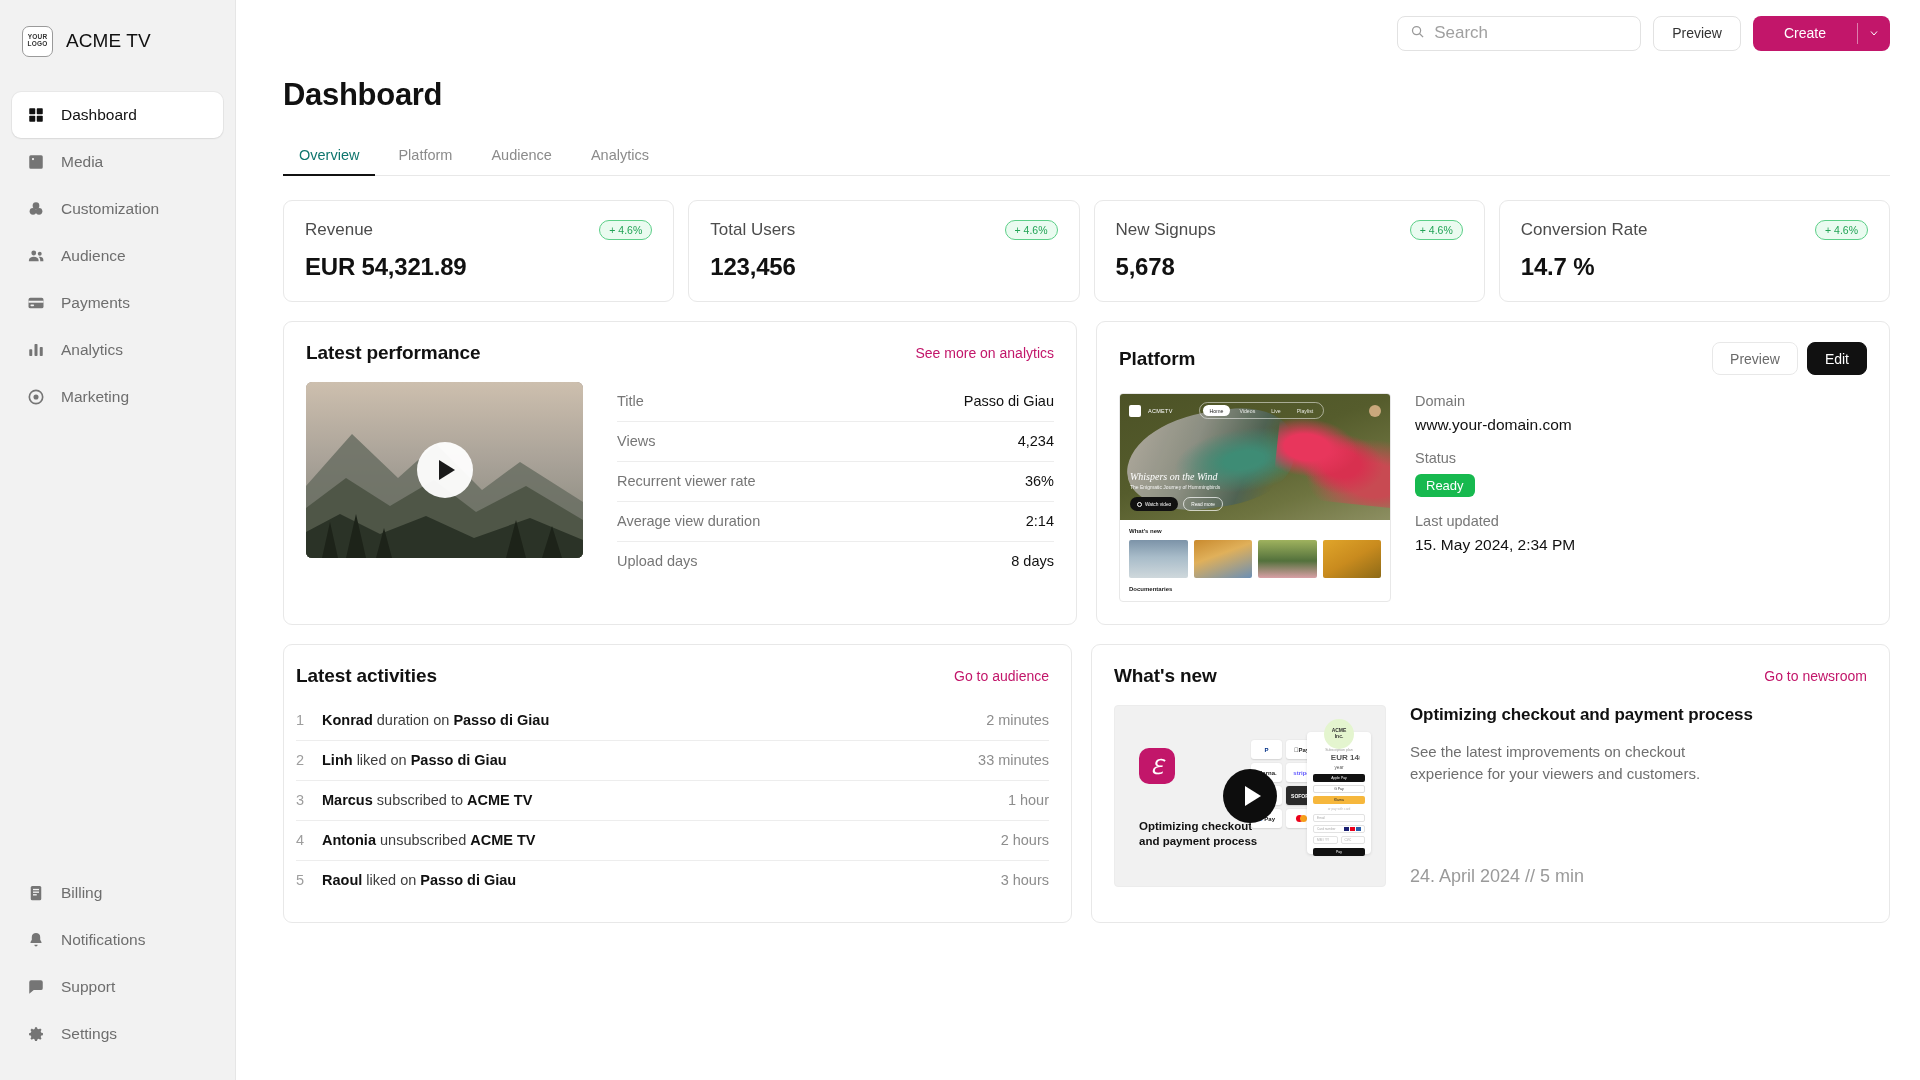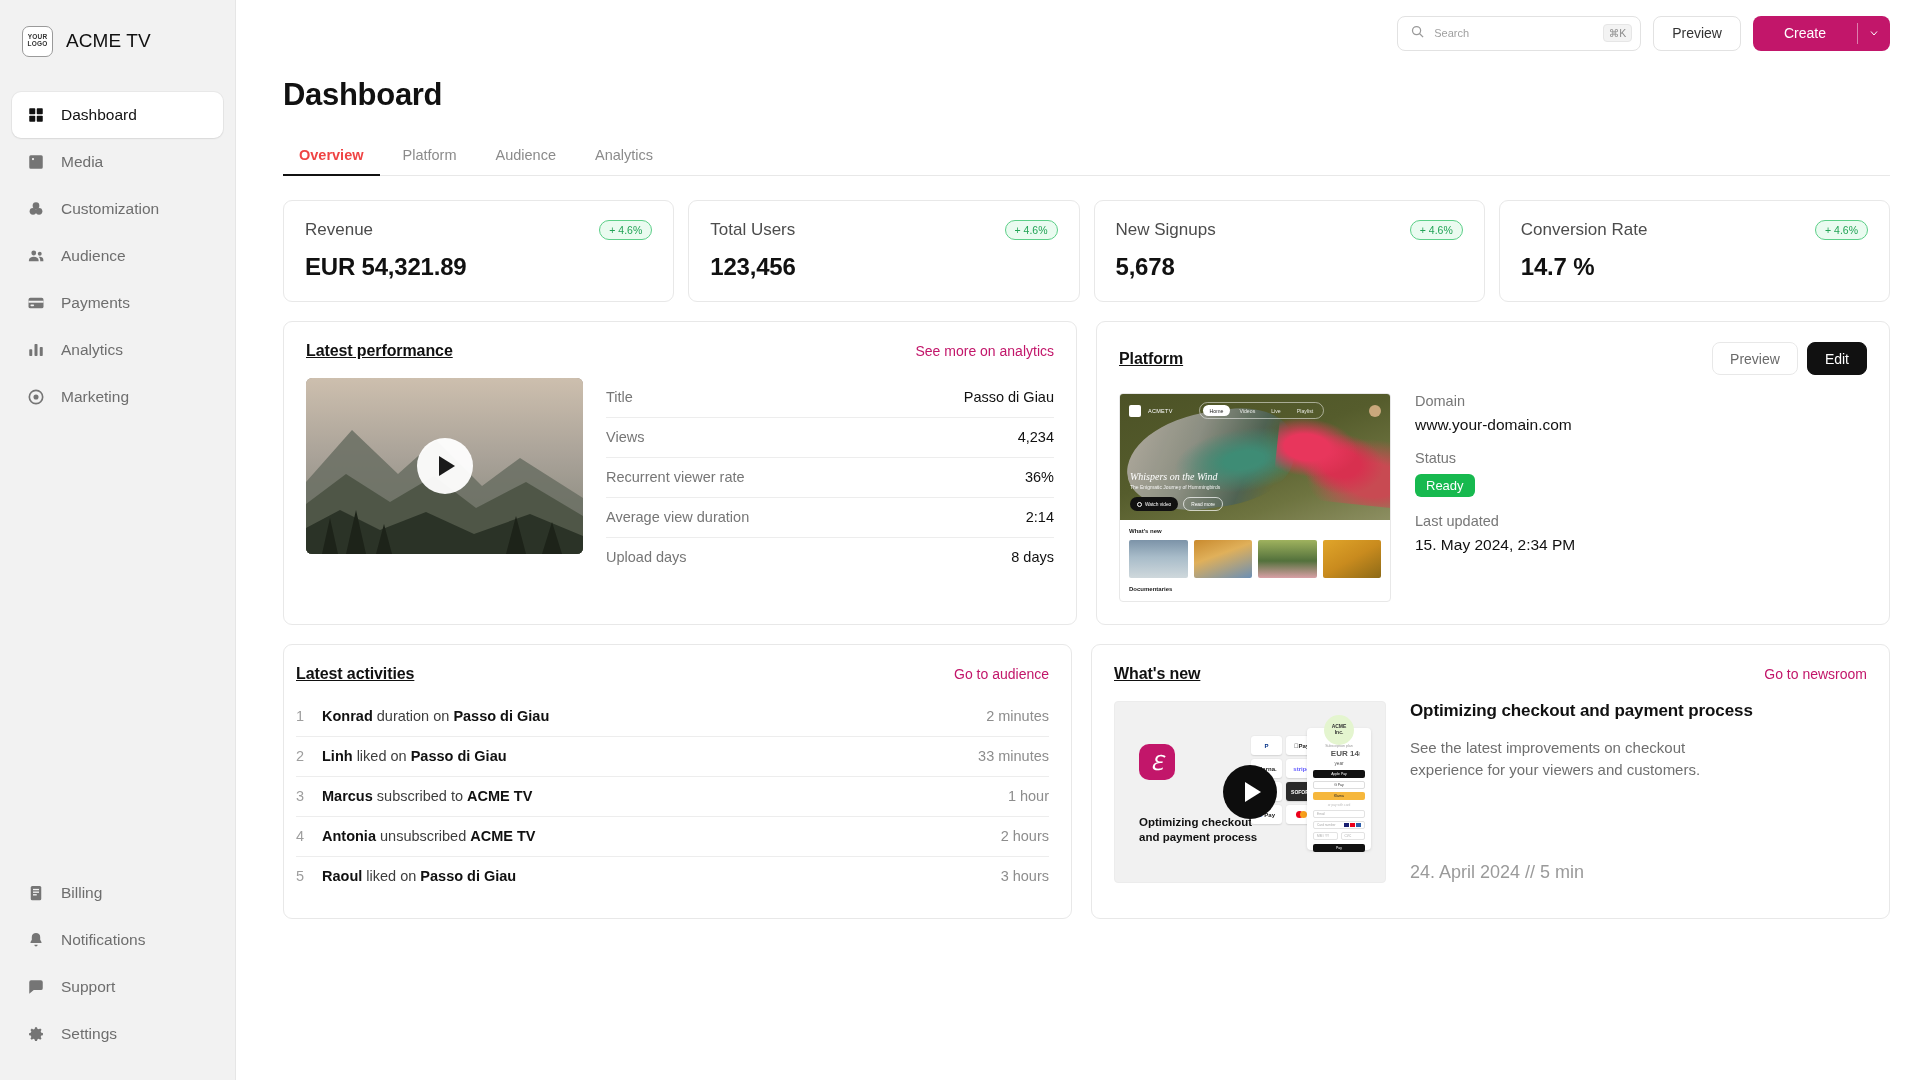--- a/index.html
+++ b/index.html
@@ -74,21 +74,21 @@
     gap: 12px; padding: 0 30px 0 0;
   }
   .search {
     width: 244px; height: 35px;
     border: 1px solid #e2e2e2; border-radius: 8px;
     display: flex; align-items: center; gap: 9px;
     padding: 0 8px 0 12px; background: #fff;
   }
   .search svg { width: 15px; height: 15px; stroke: #9a9a9a; fill: none; stroke-width: 2; }
   .search-input {
-    border: 0; outline: 0; flex: 1; font-size: 11px;
+    border: 0; outline: 0; flex: 1; font-size: 17px;
     font-family: inherit; color: #111; background: transparent;
   }
   .search-input::placeholder { color: #a0a0a0; }
   .kbd {
     font-size: 10.5px; color: #8c8c8c; background: #f3f3f3;
     border: 1px solid #e6e6e6; border-radius: 4px;
     padding: 2px 5px; line-height: 1.2;
   }
   .btn {
     height: 35px; border-radius: 8px; border: 1px solid #e2e2e2;
@@ -111,43 +111,43 @@
   .create-caret svg { width: 12px; height: 12px; stroke: #fff; fill: none; stroke-width: 2; }
 
   .content { padding: 0 30px 0 47px; overflow: hidden; }
   .page-title { font-size: 31px; font-weight: 700; letter-spacing: -.3px; margin-top: 11px; }
 
   .tabs { display: flex; gap: 7px; margin-top: 25px; border-bottom: 1px solid #e8e8e8; }
   .tab {
     font-size: 14.5px; color: #8b8b8b; padding: 9px 16px 11px 16px;
     cursor: pointer; border-bottom: 2px solid transparent; margin-bottom: -1px;
   }
-  .tab.active { color: #ef4444; border-bottom-color: #111; font-weight: bold; }
+  .tab.active { color: #0f766e; border-bottom-color: #111; }
 
   .kpis { display: flex; gap: 14px; margin-top: 24px; }
   .kpi {
     flex: 1; border: 1px solid #e8e8e8; border-radius: 9px;
     padding: 19px 21px 20px 21px; background: #fff; min-width: 0;
   }
   .kpi-top { display: flex; align-items: center; justify-content: space-between; }
   .kpi-label { font-size: 17px; color: #4c4c4c; }
   .badge-up {
     font-size: 10.5px; color: #22a355; border: 1px solid #5ccf88;
     background: #eafbf0; border-radius: 20px; padding: 3px 9px; white-space: nowrap;
   }
   .kpi-value { font-size: 24px; font-weight: 700; margin-top: 13px; letter-spacing: -.2px; }
 
   .row2 { display: flex; gap: 19px; margin-top: 19px; }
   .card { border: 1px solid #e8e8e8; border-radius: 9px; background: #fff; padding: 20px 22px 22px 22px; min-width: 0; }
   .card-head { display: flex; align-items: center; justify-content: space-between; }
-  .card-title { font-size: 16px; font-weight: 700; letter-spacing: -.1px; text-decoration: underline; }
+  .card-title { font-size: 19px; font-weight: 700; letter-spacing: -.1px; }
   .link { color: #c2166a; font-size: 14px; cursor: pointer; }
 
   .perf-card { flex: 1 1 0; }
-  .perf-body { display: flex; gap: 23px; margin-top: 18px; }
+  .perf-body { display: flex; gap: 34px; margin-top: 18px; }
   .video-thumb {
     width: 277px; flex: 0 0 277px; height: 176px; border-radius: 6px;
     position: relative; overflow: hidden;
     background:
       linear-gradient(180deg, rgba(0,0,0,.18), rgba(0,0,0,.05) 40%, rgba(0,0,0,.55)),
       linear-gradient(170deg,#c6b9ad 0%,#b9aca4 22%,#8e8a85 45%,#5c5d52 70%,#2e3526 100%);
   }
   .mountain {
     position: absolute; inset: 0;
   }

